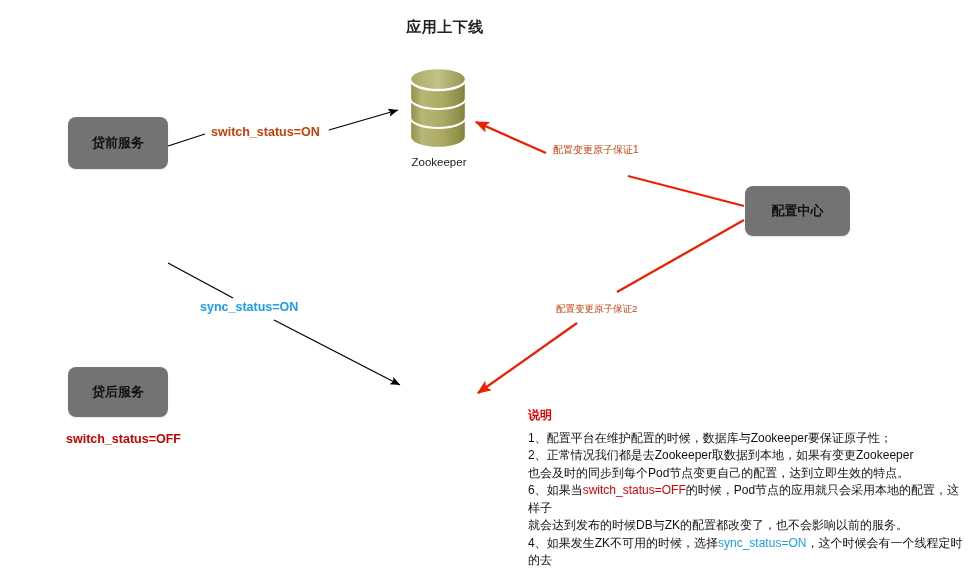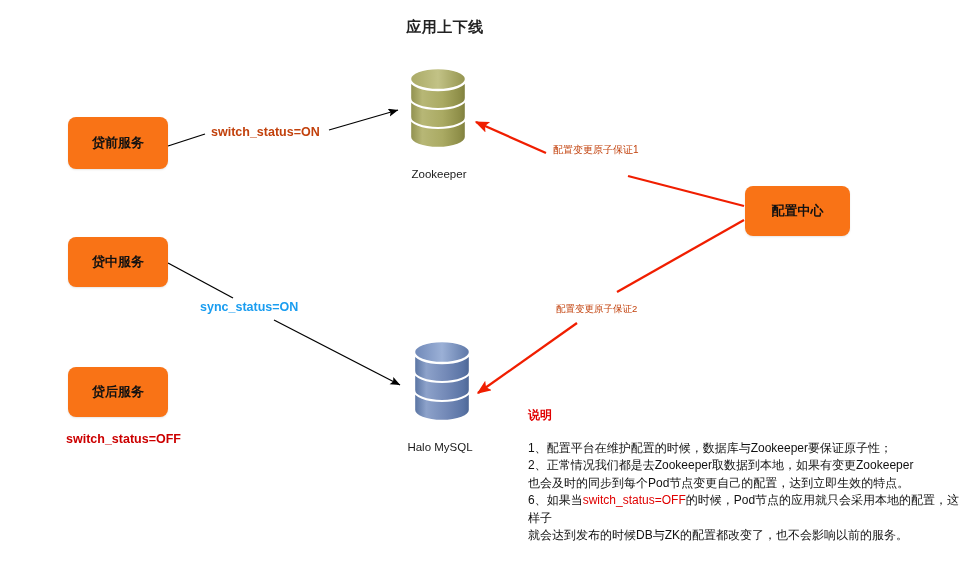--- a/index.html
+++ b/index.html
@@ -38,21 +38,21 @@
     color: #222222;
     letter-spacing: 0.5px;
   }
   .diagram-title .ttl {
     display: inline-block;
     transform: translateX(-41px);
   }
 
   .node-box {
     position: absolute;
-    background: #f97316;
+    background: #737373;
     border-radius: 8px;
     display: flex;
     align-items: center;
     justify-content: center;
     font-size: 13px;
     font-weight: 700;
     color: #111111;
     box-shadow: 0 1px 2px rgba(0,0,0,0.10);
     box-sizing: border-box;
   }
@@ -63,21 +63,21 @@
   .cfg-center { left: 745px; top: 186px; width: 105px; height: 50px; }
 
   .db-node {
     position: absolute;
     width: 72px;
   }
   .db-zk   { left: 402px; top: 64px; }
   .db-mysql{ left: 406px; top: 337px; }
   .db-svg { display: block; }
   .db-label {
-    margin-top: 16px;
+    margin-top: 4px;
     text-align: center;
     font-size: 11.5px;
     color: #1a1a1a;
     white-space: nowrap;
     font-weight: 400;
   }
   .db-zk .db-label { transform: translateX(1px); }
   .db-mysql .db-label { transform: translateX(-2px); }
 
   .edge-label {
@@ -100,21 +100,21 @@
     width: 440px;
     font-size: 12px;
     line-height: 17.5px;
     color: #111111;
     font-weight: 700;
   }
   .notes-title {
     color: #e00000;
     font-size: 12px;
     font-weight: 700;
-    margin-bottom: 15px;
+    margin-bottom: 5px;
   }
   .note-line { font-weight: 400; }
   .kw-red  { color: #e00000; }
   .kw-blue { color: #1a9df0; }
 </style>
 </head>
 <body>
 
 <div id="canvas">
 
@@ -171,62 +171,49 @@
 
     <g>
       <path d="M744,220 L617,292" stroke="#f01e00" stroke-width="2.3" fill="none"></path>
       <path d="M577,323 L478,393" stroke="#f01e00" stroke-width="2.3" fill="none" marker-end="url(#arrowRed)"></path>
     </g>
   </svg>
 
   <div class="node-box svc-pre">
     <span>贷前服务</span>
   </div>
-  <div class="node-box svc-mid">
-    <span>贷中服务</span>
-  </div>
   <div class="node-box cfg-center">
     <span>配置中心</span>
   </div>
   <div class="node-box svc-post">
     <span>贷后服务</span>
   </div>
 
   <div class="db-node db-zk">
     <svg class="db-svg" width="72" height="88" viewBox="0 0 72 88" xmlns="http://www.w3.org/2000/svg">
       <g>
         <path d="M8,15 L8,73 A28,11 0 0 0 64,73 L64,15 Z" fill="url(#zkGrad)" stroke="#ffffff" stroke-width="2.4"></path>
         <ellipse cx="36" cy="15" rx="28" ry="11" fill="url(#zkTop)" stroke="#ffffff" stroke-width="2.4"></ellipse>
         <path d="M8,34 A28,11 0 0 0 64,34" fill="none" stroke="#ffffff" stroke-width="2"></path>
         <path d="M8,53 A28,11 0 0 0 64,53" fill="none" stroke="#ffffff" stroke-width="2"></path>
       </g>
     </svg>
     <div class="db-label">Zookeeper</div>
   </div>
 
-  <div class="db-node db-mysql">
-    <svg class="db-svg" width="72" height="88" viewBox="0 0 72 88" xmlns="http://www.w3.org/2000/svg">
-      <g>
-        <path d="M8,15 L8,73 A28,11 0 0 0 64,73 L64,15 Z" fill="url(#myGrad)" stroke="#ffffff" stroke-width="2.4"></path>
-        <ellipse cx="36" cy="15" rx="28" ry="11" fill="url(#myTop)" stroke="#ffffff" stroke-width="2.4"></ellipse>
-        <path d="M8,34 A28,11 0 0 0 64,34" fill="none" stroke="#ffffff" stroke-width="2"></path>
-        <path d="M8,53 A28,11 0 0 0 64,53" fill="none" stroke="#ffffff" stroke-width="2"></path>
-      </g>
-    </svg>
-    <div class="db-label">Halo MySQL</div>
-  </div>
 
   <div class="edge-label lbl-switch-on">switch_status=ON</div>
   <div class="edge-label lbl-sync-on">sync_status=ON</div>
   <div class="edge-label lbl-switch-off">switch_status=OFF</div>
   <div class="edge-label lbl-atom1">配置变更原子保证1</div>
   <div class="edge-label lbl-atom2">配置变更原子保证2</div>
 
   <div class="notes">
     <div class="notes-title">说明</div>
     <div class="note-line">1、配置平台在维护配置的时候，数据库与Zookeeper要保证原子性；</div>
     <div class="note-line">2、正常情况我们都是去Zookeeper取数据到本地，如果有变更Zookeeper</div>
     <div class="note-line">也会及时的同步到每个Pod节点变更自己的配置，达到立即生效的特点。</div>
     <div class="note-line"><span>6、如果当</span><span class="kw-red">switch_status=OFF</span><span>的时候，Pod节点的应用就只会采用本地的配置，这样子</span></div>
     <div class="note-line">就会达到发布的时候DB与ZK的配置都改变了，也不会影响以前的服务。</div>
+    <div class="note-line"><span>4、如果发生ZK不可用的时候，选择</span><span class="kw-blue">sync_status=ON</span><span>，这个时候会有一个线程定时的去</span></div>
   </div>
 
 </div>
 
 </body></html>

